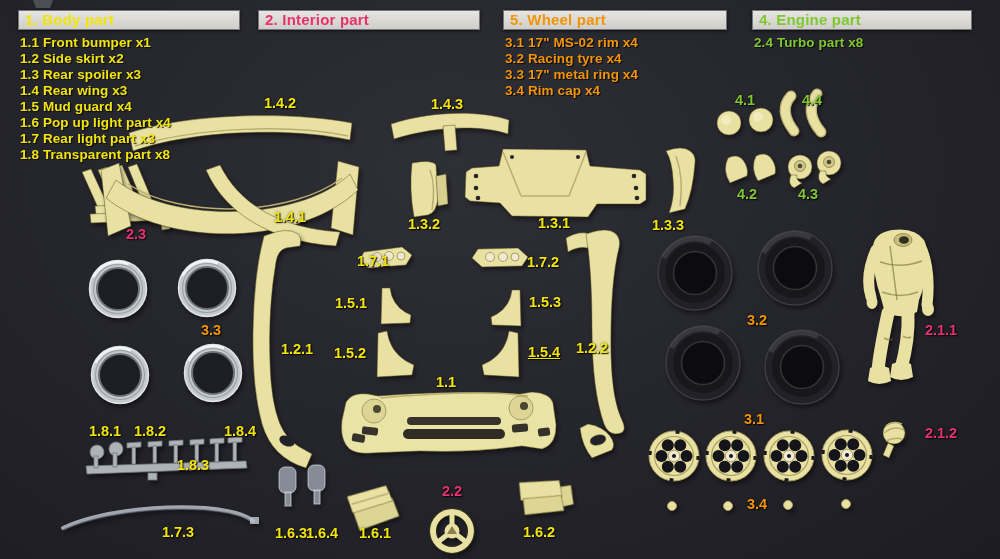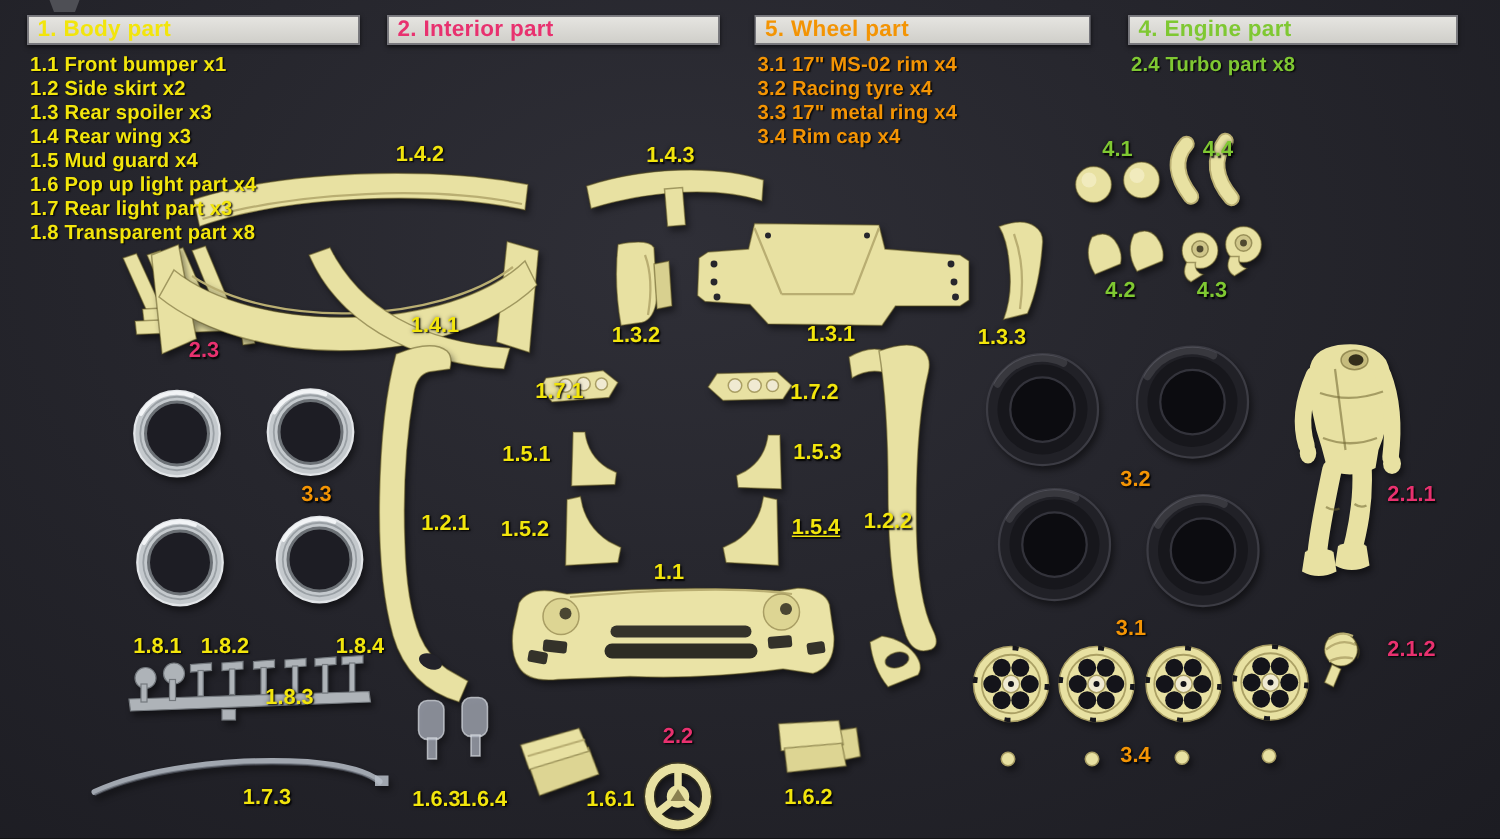--- a/index.html
+++ b/index.html
@@ -376,21 +376,21 @@
       <span class="plabel" style="left: 297px; top: 349px; color: rgb(242, 229, 12);">1.2.1</span>
       <span class="plabel" style="left: 592px; top: 348px; color: rgb(242, 229, 12);">1.2.2</span>
       <span class="plabel" style="left: 446px; top: 382px; color: rgb(242, 229, 12);">1.1</span>
       <span class="plabel" style="left: 105px; top: 431px; color: rgb(242, 229, 12);">1.8.1</span>
       <span class="plabel" style="left: 150px; top: 431px; color: rgb(242, 229, 12);">1.8.2</span>
       <span class="plabel" style="left: 193px; top: 431px; color: rgb(242, 229, 12); margin-top: 34px;">1.8.3</span>
       <span class="plabel" style="left: 240px; top: 431px; color: rgb(242, 229, 12);">1.8.4</span>
       <span class="plabel" style="left: 178px; top: 532px; color: rgb(242, 229, 12);">1.7.3</span>
       <span class="plabel" style="left: 291px; top: 533px; color: rgb(242, 229, 12);">1.6.3</span>
       <span class="plabel" style="left: 322px; top: 533px; color: rgb(242, 229, 12);">1.6.4</span>
-      <span class="plabel" style="left: 375px; top: 533px; color: rgb(242, 229, 12); margin-left: 32px;">1.6.1</span>
+      <span class="plabel" style="left: 375px; top: 533px; color: rgb(242, 229, 12);">1.6.1</span>
       <span class="plabel" style="left: 539px; top: 532px; color: rgb(242, 229, 12);">1.6.2</span>
       <span class="plabel" style="left: 136px; top: 234px; color: rgb(232, 49, 111);">2.3</span>
       <span class="plabel" style="left: 452px; top: 491px; color: rgb(232, 49, 111);">2.2</span>
       <span class="plabel" style="left: 941px; top: 330px; color: rgb(232, 49, 111);">2.1.1</span>
       <span class="plabel" style="left: 941px; top: 433px; color: rgb(232, 49, 111);">2.1.2</span>
       <span class="plabel" style="left: 175px; top: 330px; color: rgb(243, 148, 4); margin-left: 36px;">3.3</span>
       <span class="plabel" style="left: 757px; top: 320px; color: rgb(243, 148, 4);">3.2</span>
       <span class="plabel" style="left: 754px; top: 419px; color: rgb(243, 148, 4);">3.1</span>
       <span class="plabel" style="left: 757px; top: 504px; color: rgb(243, 148, 4);">3.4</span>
       <span class="plabel" style="left: 745px; top: 100px; color: rgb(127, 200, 50);">4.1</span>

